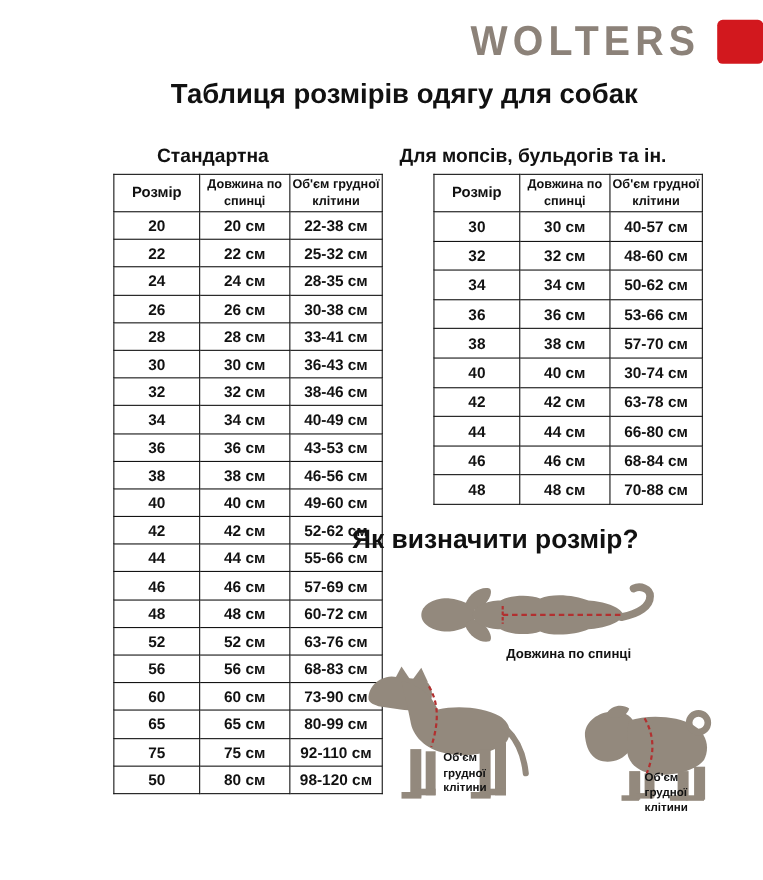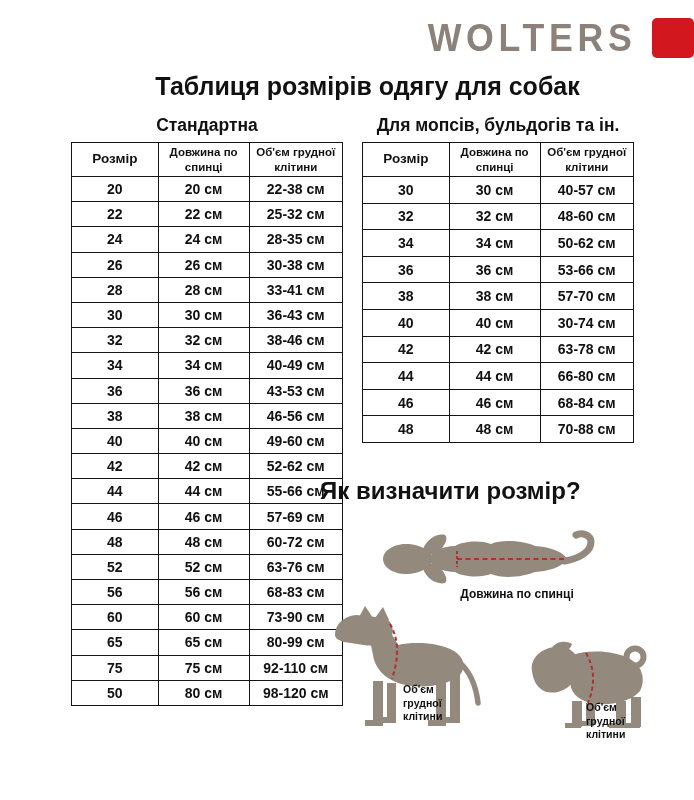--- a/index.html
+++ b/index.html
@@ -10,26 +10,26 @@
   }
   
   .logo-row { position:absolute; top:18px; left:0; width:100%;
     display:flex; justify-content:flex-end; align-items:center; gap:9px; }
   .logo-text { font-size:38px; font-weight:700; letter-spacing:5px;
     color:#8c8279; line-height:1; transform:scaleX(0.94); }
   .logo-square { width:42px; height:40px; background:#d2181e; border-radius:5px; }
   .page-title { position:absolute; top:72px; left:0; width:100%;
     text-align:center; font-size:25px; font-weight:700;padding-left:41px; }
   
-  .col { position:absolute; top:112px; width:272px; }
+  .col { position:absolute; top:128px; width:245px; }
   .col-left  { left:71px; }
   .col-right { left:362px; }
   .tbl-title { text-align:center; font-size:17.5px; font-weight:700;
     height:30px; line-height:26px; }
-  table { border-collapse:collapse; width:100%; table-layout:fixed; }
+  table { border-collapse:collapse; width:100%; table-layout:fixed;margin-left:32px; }
   th, td { border:1.6px solid #141414; text-align:center; font-weight:700;
     padding:0; vertical-align:middle; }
   th { font-size:11.5px; line-height:1.25; height:34px; }
   th.first { font-size:13.5px; }
   td { font-size:14px; }
   .col-left  td { height:25.2px; }
   .col-right td { height:26.6px; }
   col.c1 { width:32%; } col.c2 { width:33.5%; } col.c3 { width:34.5%; }
   
   .howto { position:absolute; left:330px; top:477px; width:364px; height:323px; }

